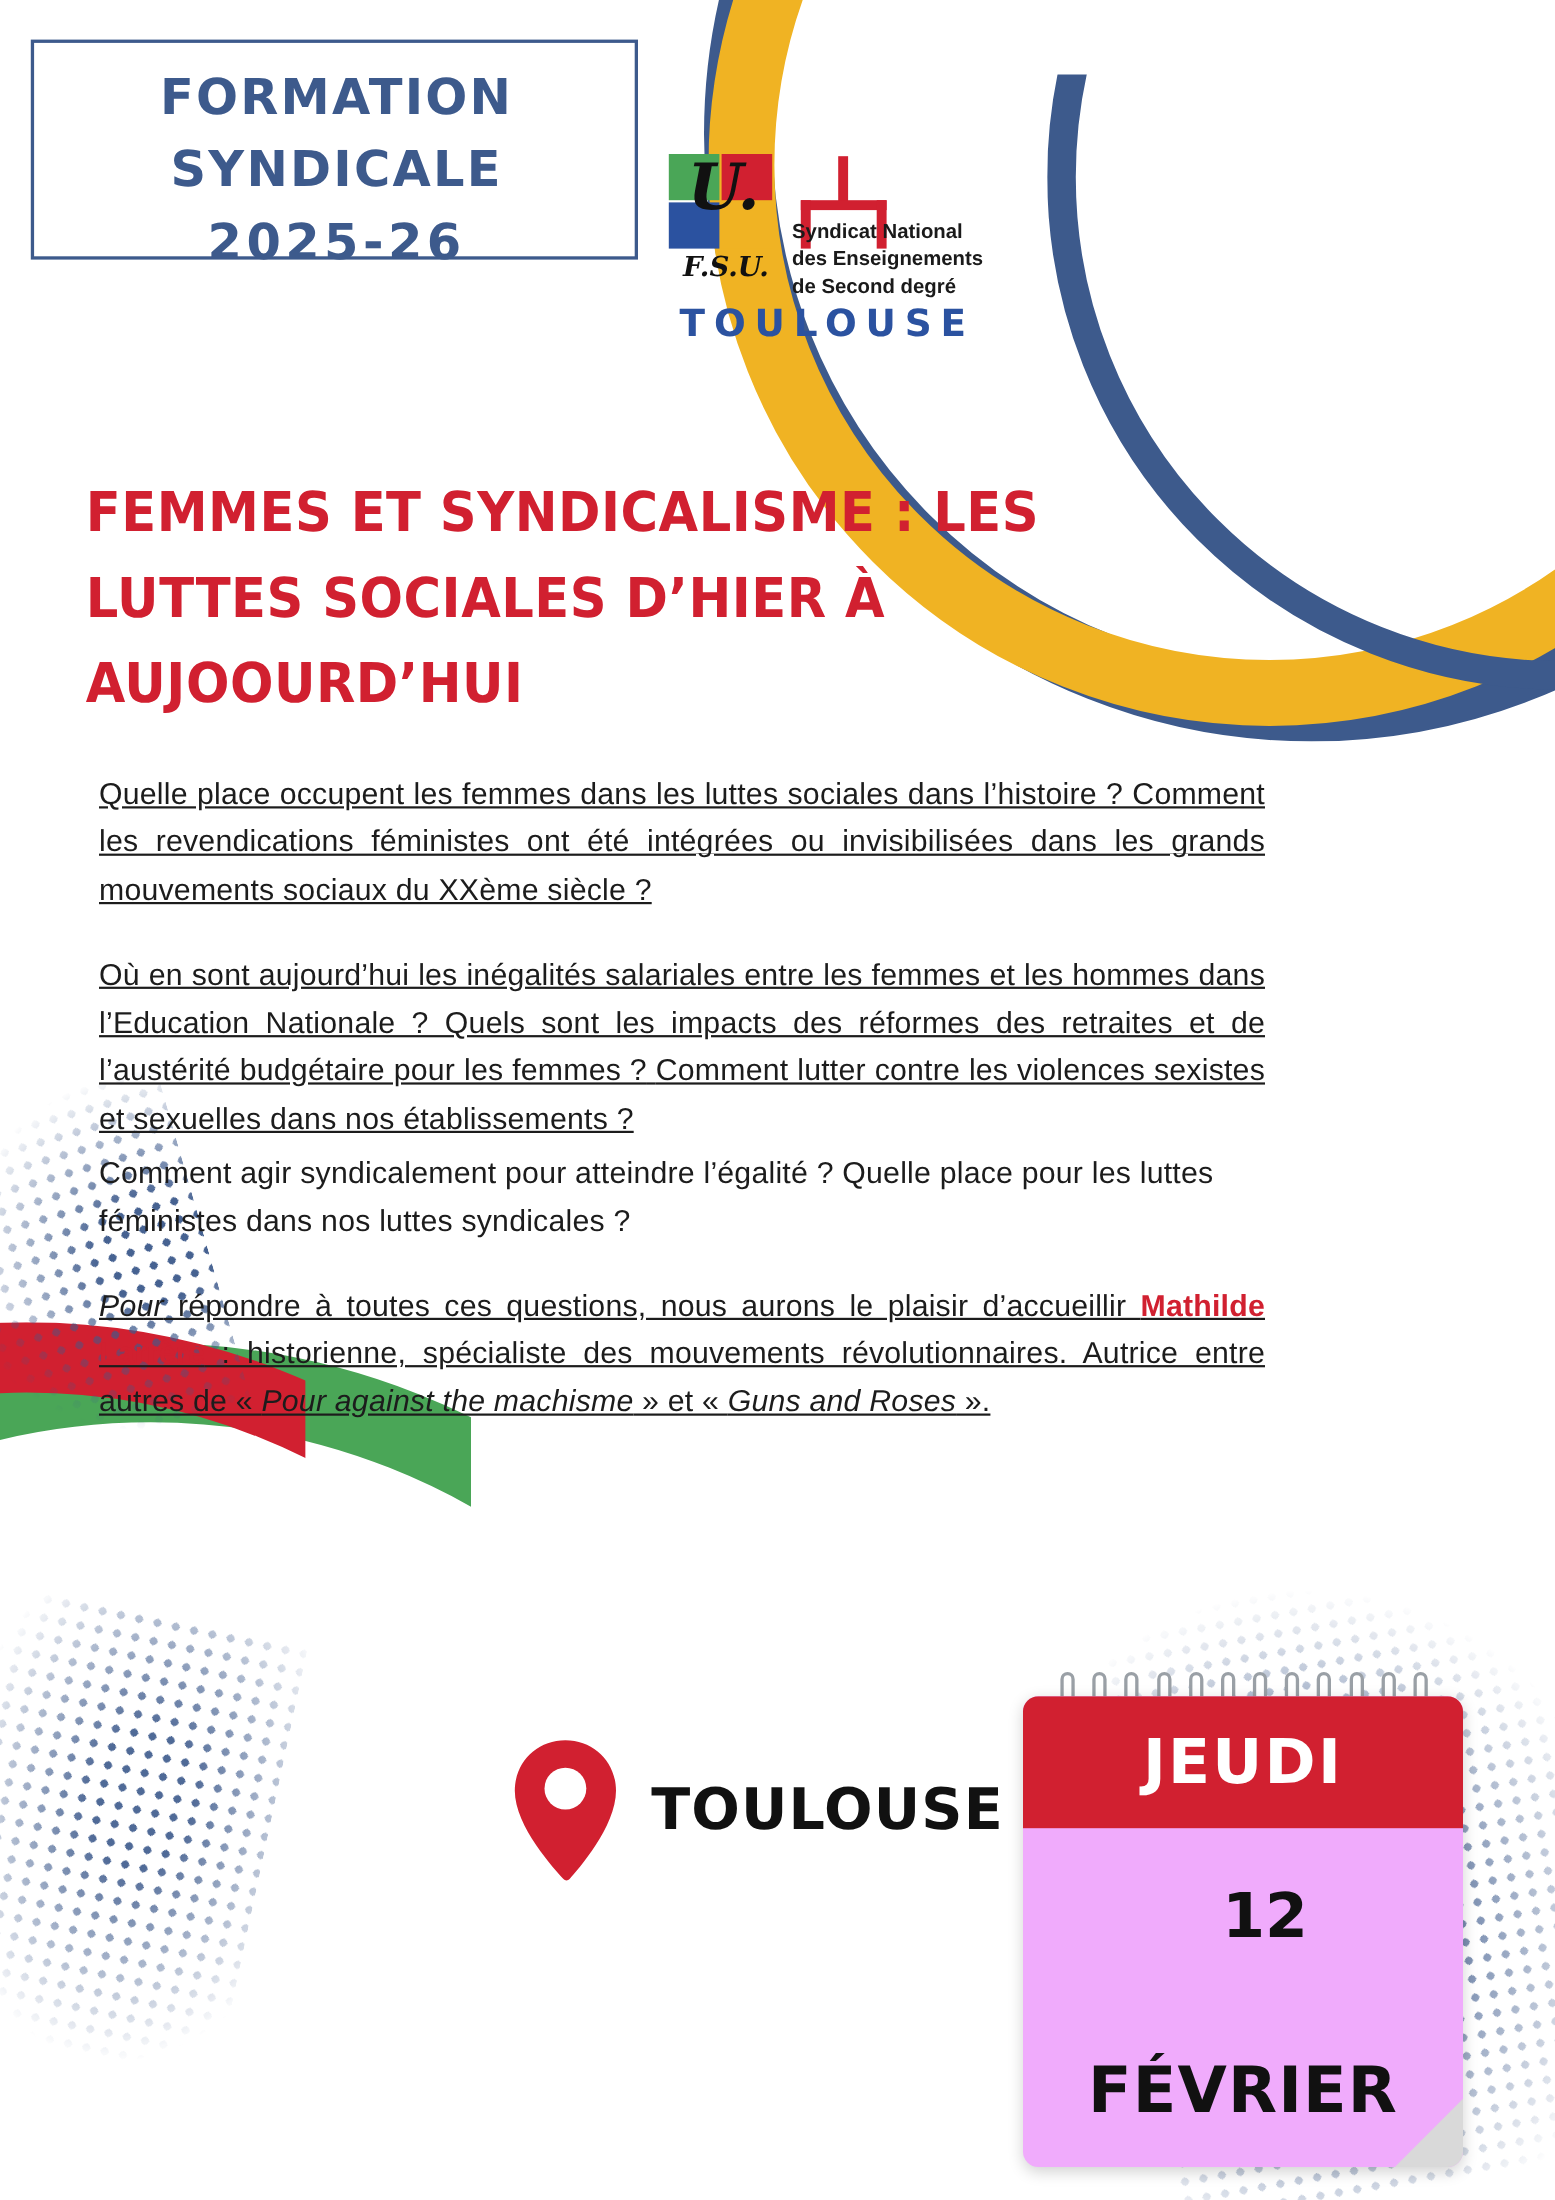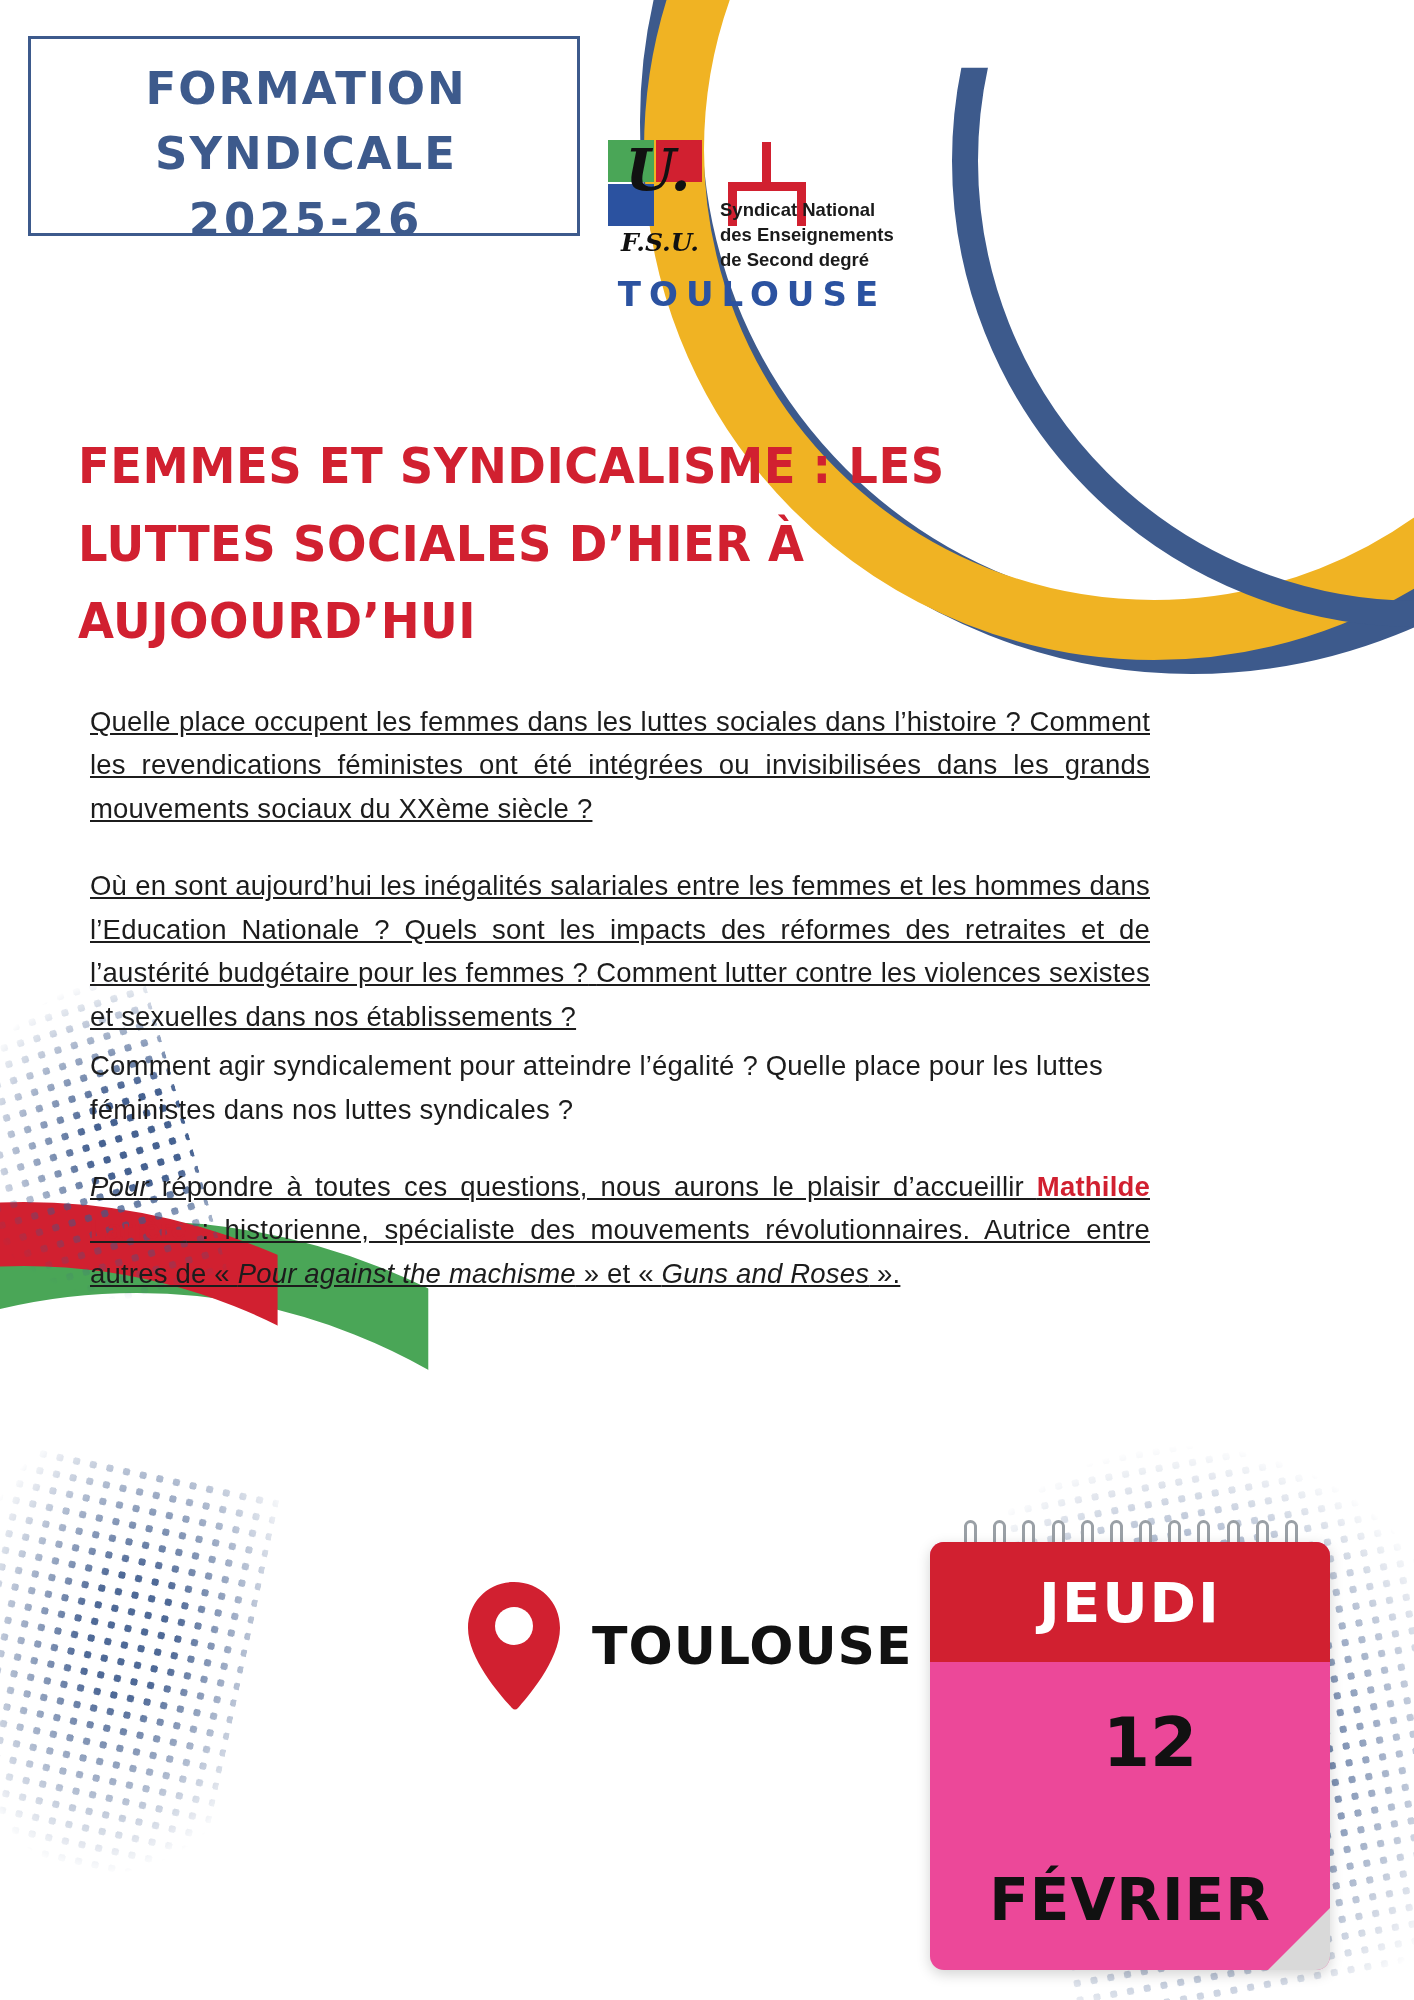--- a/index.html
+++ b/index.html
@@ -311,21 +311,21 @@
     border: 3px solid #9aa0a6;
     border-radius: 7px;
     background: #fff;
     box-sizing: border-box;
   }
   .cal-body {
     position: absolute;
     top: 22px; left: 0;
     width: 400px;
     height: 428px;
-    background: #ec4899;
+    background: #f0abfc;
     border-radius: 14px;
     box-shadow: 0 4px 14px rgba(0,0,0,.18);
     overflow: hidden;
   }
   .cal-head {
     height: 120px;
     background: #d12030;
     color: #fff;
     display: flex;
     align-items: center;
@@ -335,21 +335,21 @@
     font-size: 56px;
     letter-spacing: 2px;
   }
   .cal-day {
     height: 160px;
     display: flex;
     align-items: center;
     justify-content: center;
     font-family: "DejaVu Sans", sans-serif;
     font-weight: bold;
-    font-size: 68px;
+    font-size: 56px;
     color: #111;
     padding-left: 40px;
   }
   .cal-month {
     height: 130px;
     display: flex;
     align-items: flex-start;
     justify-content: center;
     font-family: "DejaVu Sans", sans-serif;
     font-weight: bold;

